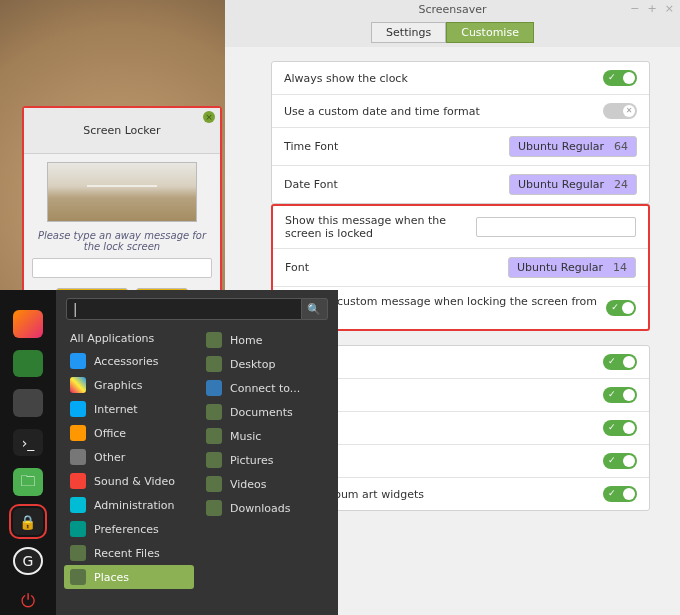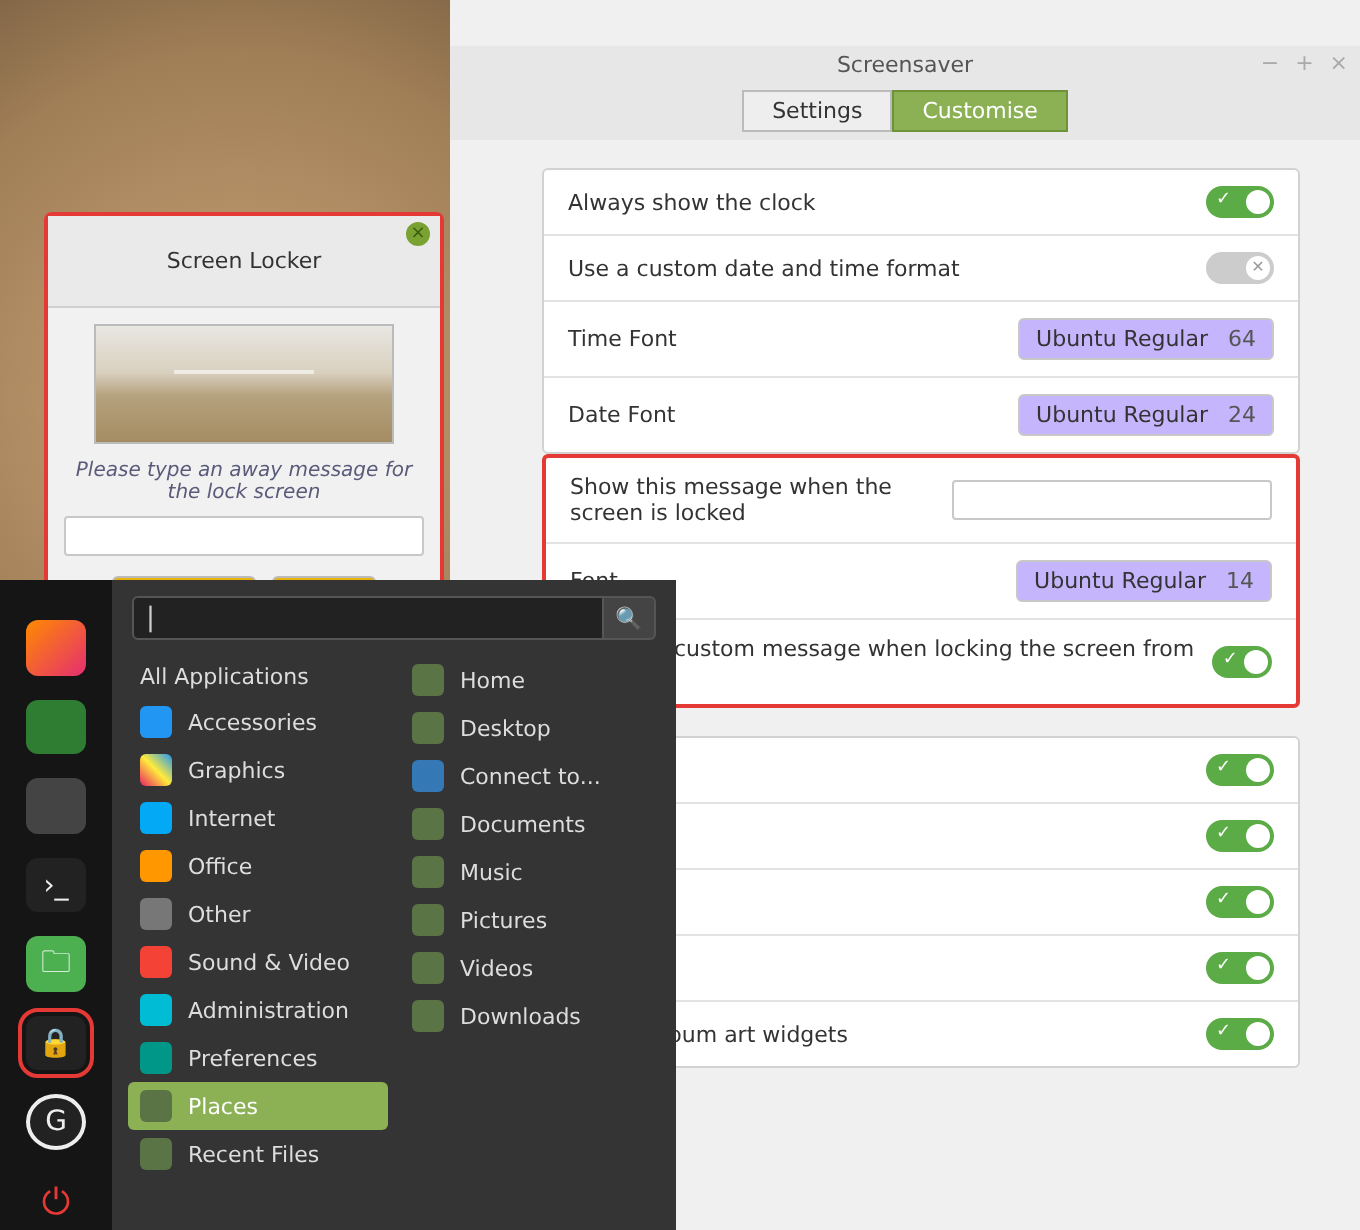--- a/index.html
+++ b/index.html
@@ -16,21 +16,21 @@
   .li-soft { background: #444; }
   .li-term { background: #222; }
   .li-files { background: #4caf50; color:#fff; font-size:15px;}
   .li-lock { background: #222; }
   .li-lock.highlight { outline: 2px solid #e53935; outline-offset: 2px; }
   .li-chrome { background: #222; border:2px solid #eee; border-radius:50%;}
   .li-power { color:#e53935; font-size:18px; }
   
   
   .ss-window { position: absolute; left: 225px; top: 0; right: 0; bottom: 0; background: #f0f0f0; }
-  .ss-header { display:flex; align-items:center; justify-content:center; background:#e7e7e7; height:18px; position:relative; font-size:11px; color:#555;margin-top:23px;}
+  .ss-header { display:flex; align-items:center; justify-content:center; background:#e7e7e7; height:18px; position:relative; font-size:11px; color:#555;}
   .ss-header .winbtns { position:absolute; right:6px; top:2px; display:flex; gap:8px; color:#aaa;}
   .ss-tabs { display:flex; justify-content:center; gap:0; background:#e7e7e7; padding:4px 0; }
   .ss-tab { padding:3px 14px; font-size:11px; border:1px solid #bbb; background:#eee; cursor:pointer;}
   .ss-tab.active { background:#8bb154; color:#fff; border-color:#6d9238;}
   .ss-body { padding: 14px 30px; }
   .section-title { font-weight: bold; font-size: 11px; margin: 10px 0 6px; color:#444;}
   .panel { background:#fff; border:1px solid #d2d2d2; border-radius:3px;margin-left:16px; }
   .row { display:flex; align-items:center; justify-content:space-between; padding:8px 12px; }
   .row + .row { border-top:1px solid #e3e3e3; }
   .panel.highlight { border:2px solid #e53935; }
@@ -230,28 +230,28 @@
           <span>Sound &amp; Video</span>
         </div>
       <div class="menu-item">
           <span class="mi-icon ic-cyan"></span>
           <span>Administration</span>
         </div>
       <div class="menu-item">
           <span class="mi-icon ic-teal"></span>
           <span>Preferences</span>
         </div>
-      <div class="menu-item selected">
-          <span class="mi-icon ic-folder"></span>
-          <span>Places</span>
-        </div>
       <div class="menu-item">
           <span class="mi-icon ic-recent"></span>
           <span>Recent Files</span>
         </div>
+      <div class="menu-item selected">
+          <span class="mi-icon ic-folder"></span>
+          <span>Places</span>
+        </div>
     </div>
     <div class="col">
       <div class="menu-item">
           <span class="mi-icon ic-home"></span>
           <span>Home</span>
         </div>
       <div class="menu-item">
           <span class="mi-icon ic-folder"></span>
           <span>Desktop</span>
         </div>

